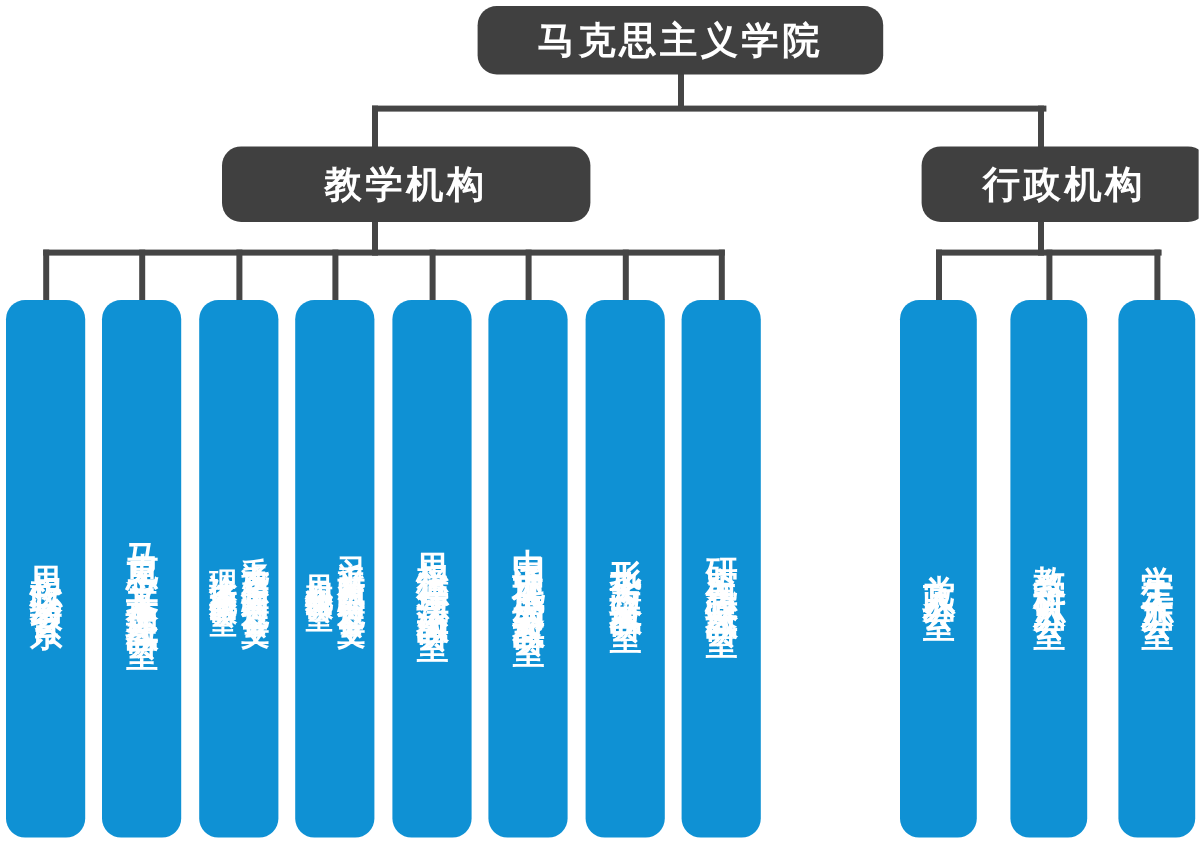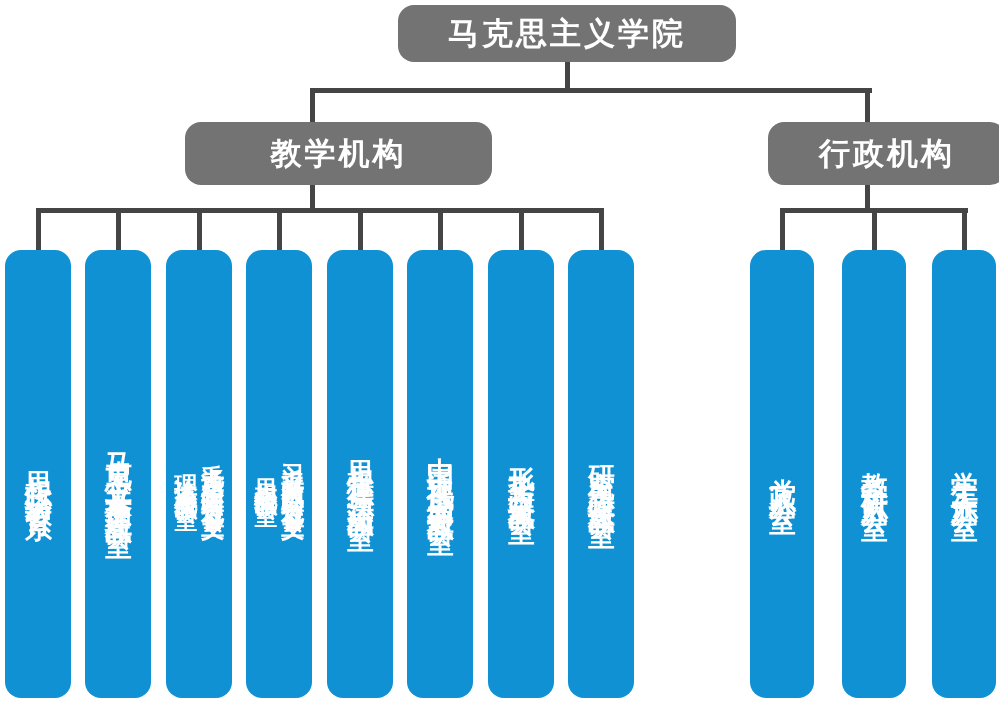--- a/index.html
+++ b/index.html
@@ -6,21 +6,21 @@
   .canvas {
     position:relative;
     width:999px; height:703px;
     background:#ffffff;
     font-family:"Liberation Sans", sans-serif;
     overflow:hidden;
   }
   .connector { position:absolute; background:#454545; }
   .node {
     position:absolute;
-    background:#737373;
+    background:#404040;
     border-radius:16px;
     display:flex; align-items:center; justify-content:center;
   }
   .hlabel {
     color:#ffffff; font-weight:bold;
     font-size:31px; letter-spacing:3px;
     white-space:nowrap;
   }
   .cell {
     position:absolute; top:208px; height:490px;

